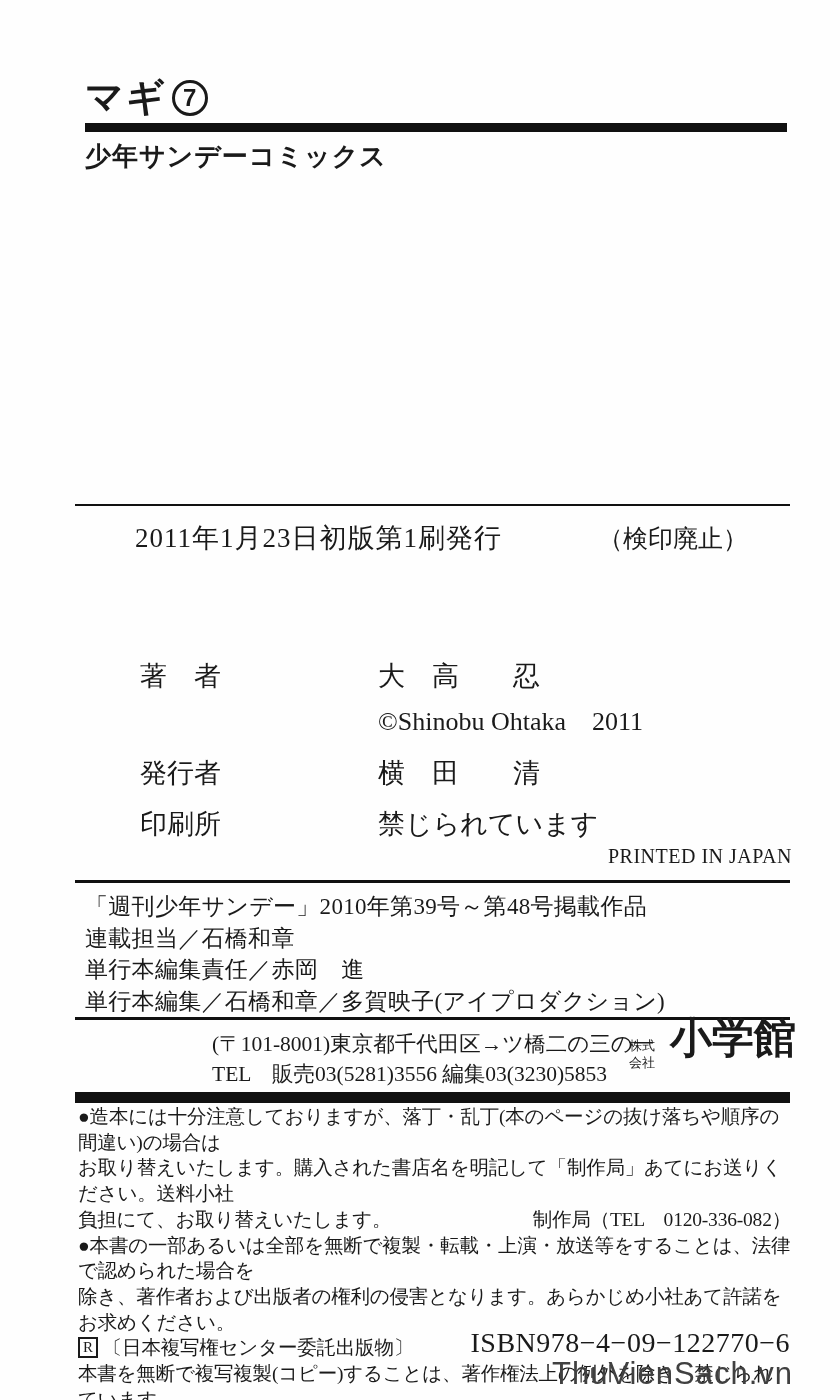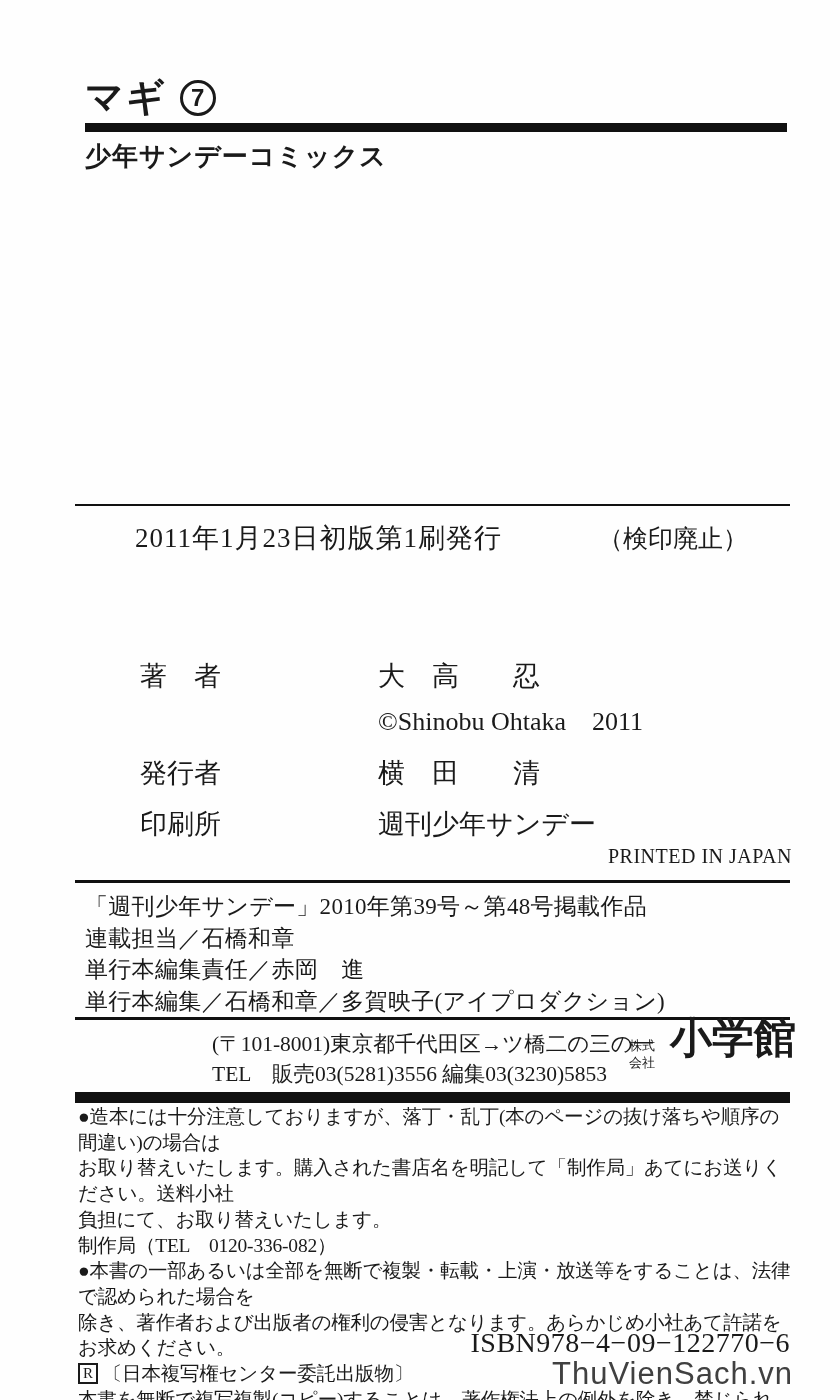--- a/index.html
+++ b/index.html
@@ -12,21 +12,21 @@
     color: #1a1a1a;
     font-family: "Liberation Serif", "DejaVu Serif", serif;
     overflow: hidden;
     margin: 0 auto;
   }
   .abs { position: absolute; }
 
   
   .book-title {
     left: 85px; top: 72px;
-    display: flex; align-items: center; gap: 13px;
+    display: flex; align-items: center; gap: 5px;
     font-family: "Liberation Sans", "DejaVu Sans", sans-serif;
     font-weight: bold; font-size: 38px; letter-spacing: 2px;
   }
   .volume-badge {
     display: inline-flex; align-items: center; justify-content: center;
     width: 36px; height: 36px; border: 3px solid #1a1a1a; border-radius: 50%;
     font-size: 24px; font-weight: bold; letter-spacing: 0;
     font-family: "Liberation Sans", "DejaVu Sans", sans-serif;
   }
   .title-bar { left: 85px; top: 123px; width: 702px; height: 9px; background: #111; }
@@ -64,21 +64,21 @@
   .corp-prefix { left: 629px; top: 1037px; font-size: 13px; line-height: 17px; text-align: center;
     font-family: "Liberation Sans", "DejaVu Sans", sans-serif; }
   .office-name {
     left: 670px; top: 1010px;
     font-family: "Liberation Sans", "DejaVu Sans", sans-serif;
     font-weight: bold; font-size: 42px; letter-spacing: 0px;
   }
 
   
   .legal { left: 78px; top: 1104px; width: 713px; font-size: 19.5px; line-height: 25.7px; letter-spacing: -0.2px; }
-  .legal-row { display: flex; justify-content: space-between; flex-direction: column; }
+  .legal-row { display: flex; justify-content: space-between; }
   .r-mark {
     display: inline-block; border: 2px solid #1a1a1a; padding: 0 3px; margin-right: 5px;
     font-size: 15px; line-height: 17px; vertical-align: 2px;
     font-family: "Liberation Serif", "DejaVu Serif", serif;
   }
 
   
   .isbn { right: 50px; top: 1327px; font-size: 28px; letter-spacing: 0.5px; }
   .watermark {
     right: 47px; top: 1356px; font-size: 31px; color: #404040;
@@ -104,21 +104,21 @@
   <div class="abs inspection-note">（検印廃止）</div>
 
   <div class="abs credit-label" style="top:658px;">著　者</div>
   <div class="abs credit-value" style="top:658px;">大　高　　忍</div>
   <div class="abs copyright-line">©Shinobu Ohtaka　2011</div>
 
   <div class="abs credit-label" style="top:755px;">発行者</div>
   <div class="abs credit-value" style="top:755px;">横　田　　清</div>
 
   <div class="abs credit-label" style="top:806px;">印刷所</div>
-  <div class="abs credit-value" style="top:806px;">週刊少年サンデー</div>
+  <div class="abs credit-value" style="top:806px;">禁じられています</div>
 
   <div class="abs printed-in">PRINTED IN JAPAN</div>
 
   <div class="abs rule rule-thin3" style="top:880px;"></div>
   <div class="abs serialization">
     <div>「週刊少年サンデー」2010年第39号～第48号掲載作品</div>
     <div>連載担当／石橋和章</div>
     <div>単行本編集責任／赤岡　進</div>
     <div>単行本編集／石橋和章／多賀映子(アイプロダクション)</div>
   </div>

